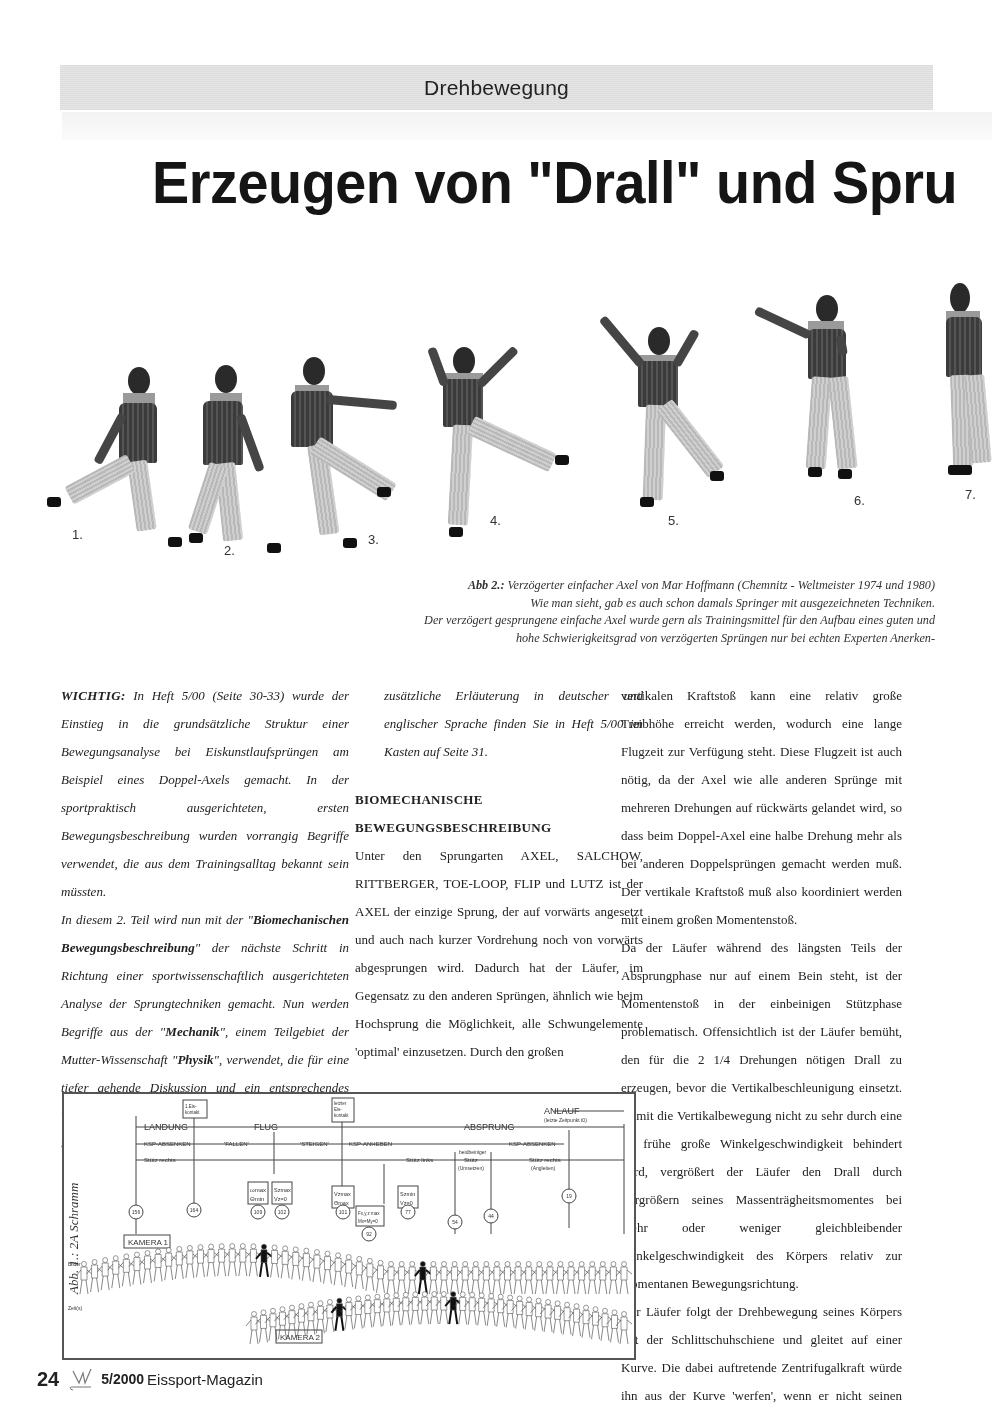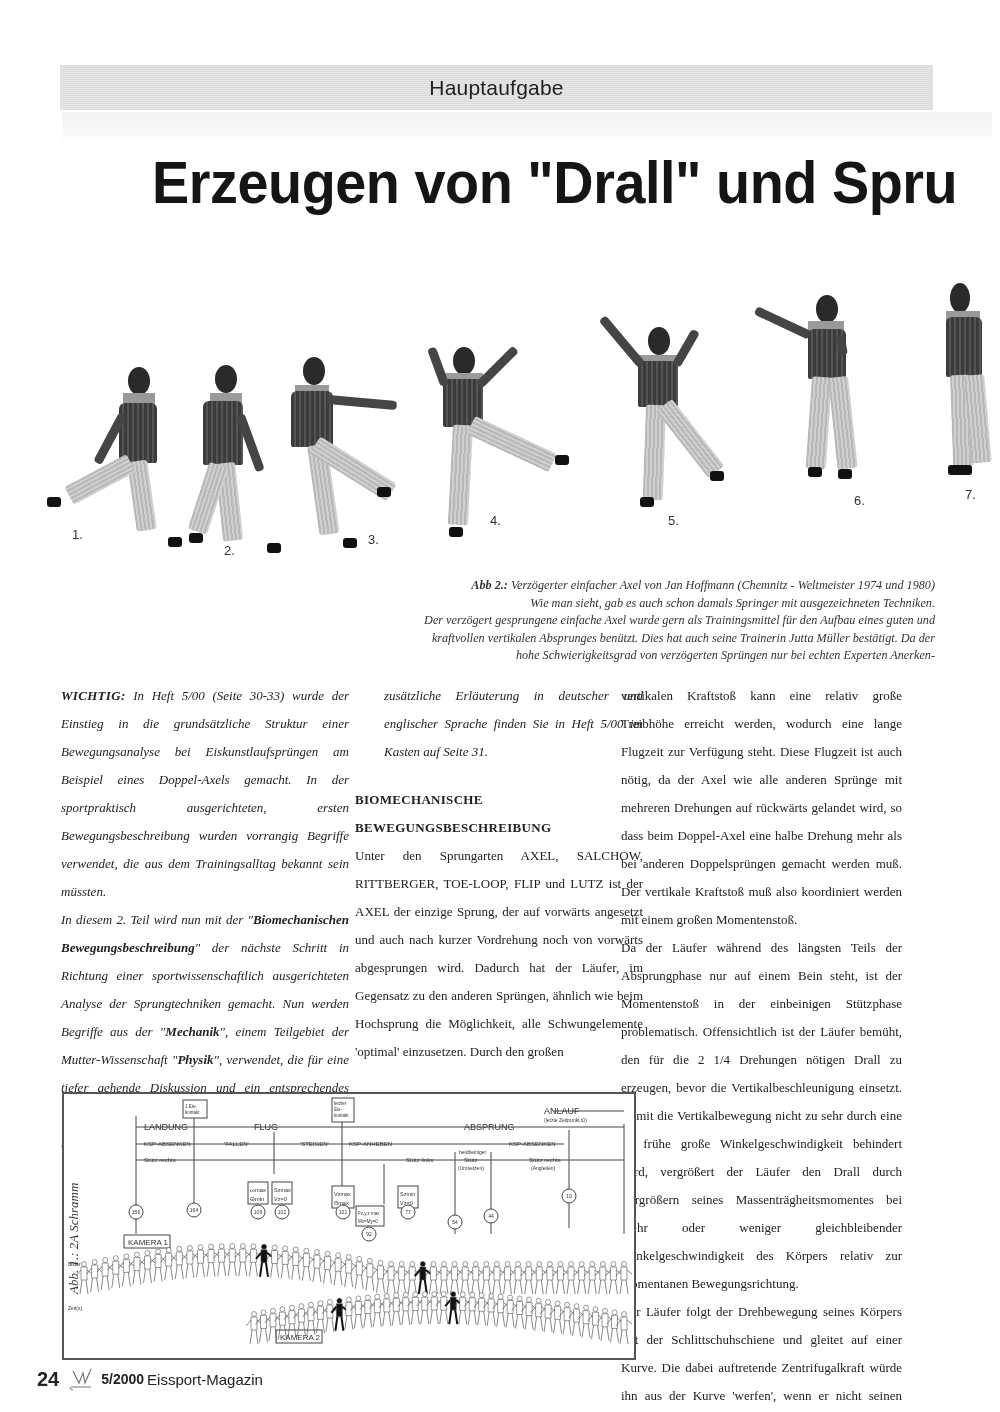--- a/index.html
+++ b/index.html
@@ -54,21 +54,21 @@
   .footer { position: absolute; left: 37px; top: 1367px; display: flex; align-items: center; font-family: "Liberation Sans", sans-serif; }
   .footer .page-num { font-size: 20px; font-weight: bold; color: #222; }
   .footer .issue { font-size: 14px; font-weight: bold; color: #222; margin-left: 6px; }
   .footer .mag { font-size: 15px; color: #222; margin-left: 3px; }
   .logo { width: 28px; height: 24px; margin-left: 8px; }
 </style>
 </head>
 <body>
 
 <div class="section-band">
-  <span>Hauptaufgabe</span>
+  <span>Drehbewegung</span>
 </div>
 <div class="ghost-band"></div>
 <div class="title">Erzeugen von "Drall" und Spru</div>
 
 <div class="photos">
 
   <div class="skater" style="left:5px;top:0;">
     <div class="head" style="left:83px;top:92px;width:22px;height:28px;"></div>
     <div class="yoke" style="left:78px;top:118px;width:32px;height:14px;"></div>
     <div class="shirt" style="left:74px;top:128px;width:38px;height:60px;"></div>
@@ -149,24 +149,23 @@
   <span class="photo-num" style="left:32px;top:252px;">1.</span>
   <span class="photo-num" style="left:184px;top:268px;">2.</span>
   <span class="photo-num" style="left:328px;top:257px;">3.</span>
   <span class="photo-num" style="left:450px;top:238px;">4.</span>
   <span class="photo-num" style="left:628px;top:238px;">5.</span>
   <span class="photo-num" style="left:814px;top:218px;">6.</span>
   <span class="photo-num" style="left:925px;top:212px;">7.</span>
 </div>
 
 <div class="caption">
-  <div><b>Abb 2.:</b><span> Verzögerter einfacher Axel von Jan Hoffmann (Chemnitz - Weltmeister 1974 und 1980)</span></div>
+  <div><b>Abb 2.:</b><span> Verzögerter einfacher Axel von Mar Hoffmann (Chemnitz - Weltmeister 1974 und 1980)</span></div>
   <div>Wie man sieht, gab es auch schon damals Springer mit ausgezeichneten Techniken.</div>
   <div>Der verzögert gesprungene einfache Axel wurde gern als Trainingsmittel für den Aufbau eines guten und</div>
-  <div>kraftvollen vertikalen Absprunges benützt. Dies hat auch seine Trainerin Jutta Müller bestätigt. Da der</div>
   <div>hohe Schwierigkeitsgrad von verzögerten Sprüngen nur bei echten Experten Anerken-</div>
 </div>
 
 <div class="col col1">
   <p><b style="font-style:italic;letter-spacing:0.3px;">WICHTIG:</b><span> In Heft 5/00 (Seite 30-33) wurde der Einstieg in die grundsätzliche Struktur einer Bewegungsanalyse bei Eiskunstlaufsprüngen am Beispiel eines Doppel-Axels gemacht. In der sportpraktisch ausgerichteten, ersten Bewegungsbeschreibung wurden vorrangig Begriffe verwendet, die aus dem Trainingsalltag bekannt sein müssten.</span></p>
   <p><span>In diesem 2. Teil wird nun mit der "</span><b>Biomechanischen Bewegungsbeschreibung</b><span>" der nächste Schritt in Richtung einer sportwissenschaftlich ausgerichteten Analyse der Sprungtechniken gemacht. Nun werden Begriffe aus der "</span><b>Mechanik</b><span>", einem Teilgebiet der Mutter-Wissenschaft "</span><b>Physik</b><span>", verwendet, die für eine tiefer gehende Diskussion und ein entsprechendes Verständnis der komplizierten Vorgänge beim Springen unentbehrlich sind.</span></p>
 </div>
 
 <div class="col col2">
   <p style="font-style:italic;margin-left:29px;">zusätzliche Erläuterung in deutscher und englischer Sprache finden Sie in Heft 5/00 im Kasten auf Seite 31.</p>

